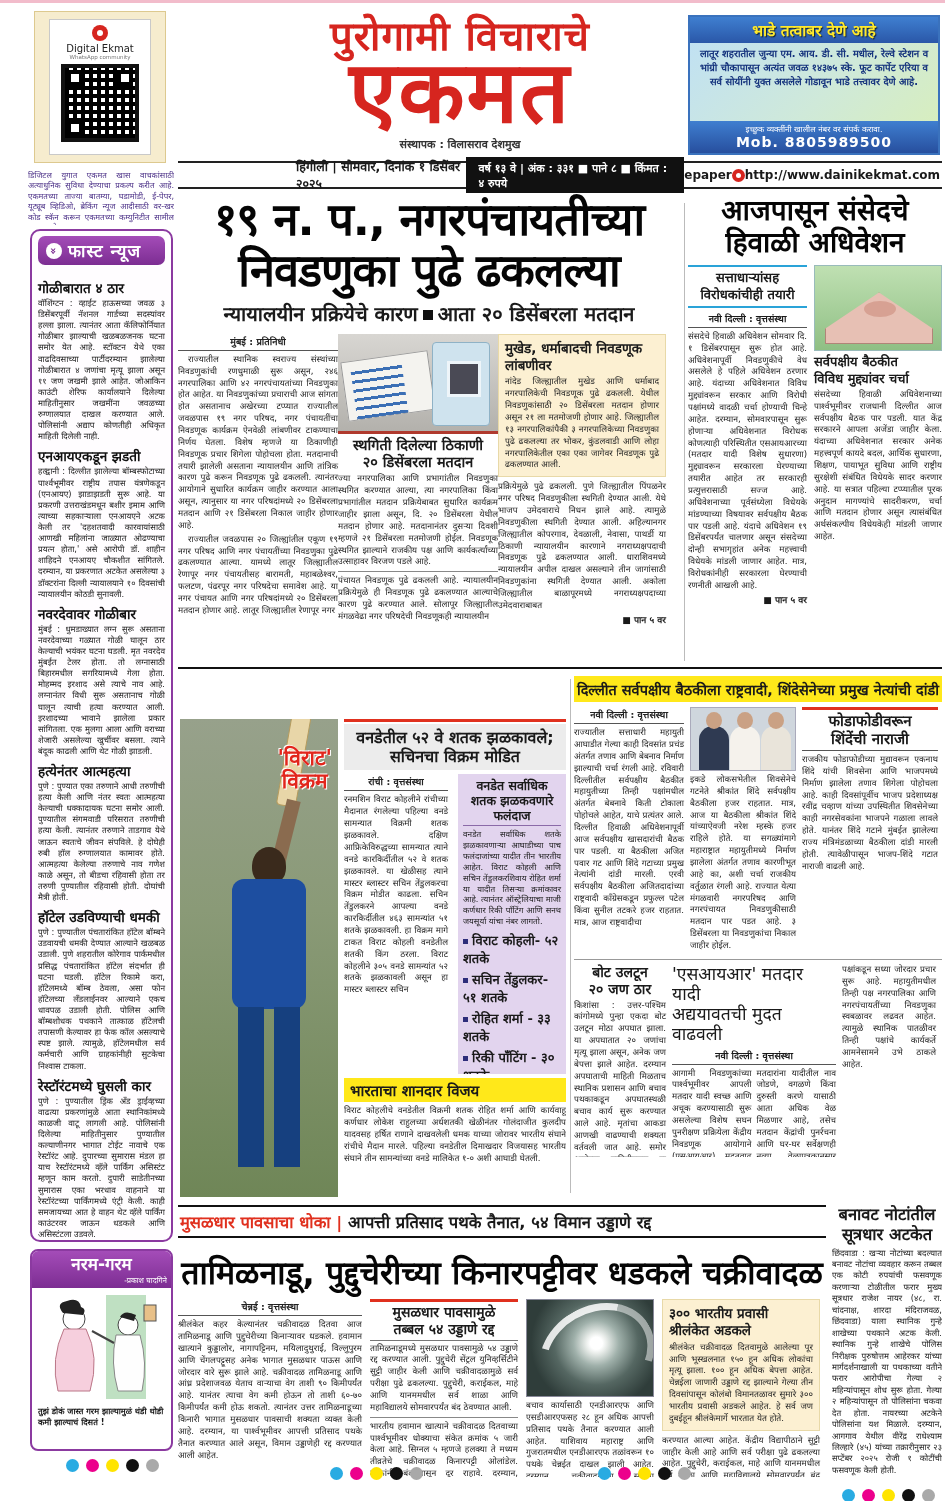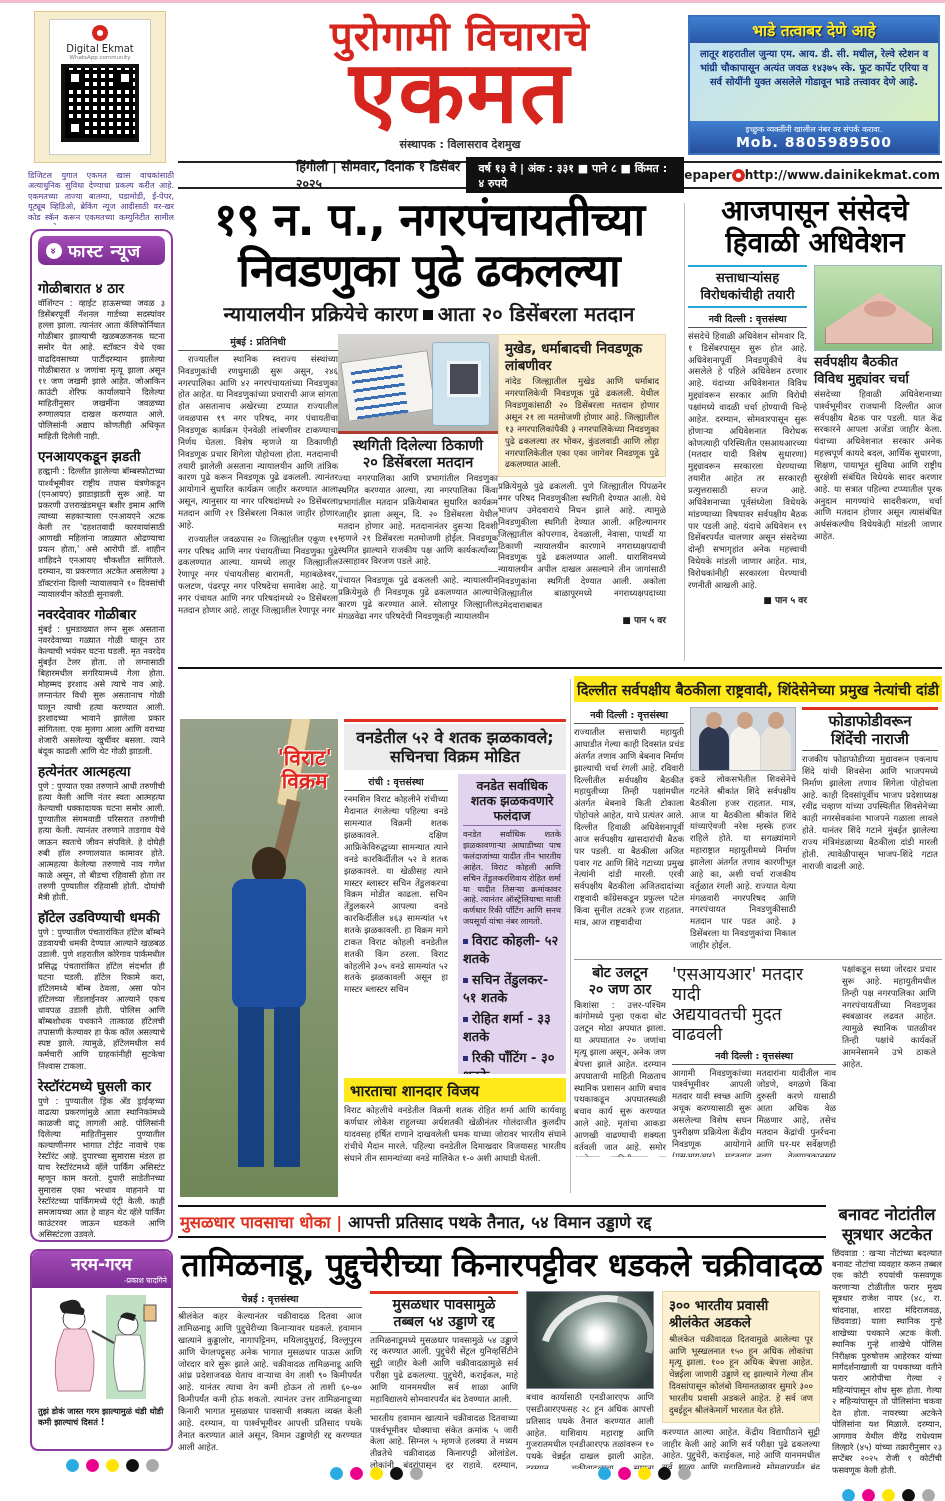--- a/index.html
+++ b/index.html
@@ -131,21 +131,21 @@
 .m-bot{border-top:1px solid #999;margin-top:4px;padding-top:4px;display:flex;gap:6px;height:198px;overflow:hidden}
 .m-d{width:92px}.m-e{width:164px}.m-f{width:94px}
 .m-d .ti{font-size:14px;font-weight:bold;text-align:center;line-height:1.2;margin-bottom:2px}
 .m-e .hd{font-size:17.5px;font-weight:400;text-align:left;line-height:1.15;margin-bottom:3px}
 .m-e-cols{display:flex;gap:5px}
 .m-e-cols>div{width:50%}
 
 .cyc{left:178px;top:1202px;width:648px;height:292px}
 .kicker{border-top:2px solid #111;border-bottom:2px solid #111;padding:3px 2px;font-size:16.5px;font-weight:bold}
 .kick-red{color:#e0301e}
-.cyc h2{font-size:32px;font-weight:800;text-align:center;margin-top:4px;color:#050505}
+.cyc h2{font-size:32px;font-weight:800;text-align:center;margin-top:12px;color:#050505}
 .c-cols{display:flex;gap:8px;margin-top:6px;height:178px;overflow:hidden}
 .c1{width:184px}.c2{width:148px}.c3{width:128px}.c4{width:158px}
 .c2 .ti{font-size:14px;font-weight:bold;text-align:center;line-height:1.2;border-bottom:1px solid #777;padding-bottom:2px;margin-bottom:2px}
 .cyc-img{height:98px;border:1px solid #889;position:relative;overflow:hidden;
   background:radial-gradient(circle at 55% 45%,#ffffff 0 7%,#e8ece9 12%,#9fb0aa 26%,#556762 48%,#2f3d3a 75%)}
 .cyc-img:after{content:"";position:absolute;left:8%;top:6%;width:84%;height:88%;border-radius:50%;
   border:7px solid transparent;border-top-color:rgba(255,255,255,.85);border-right-color:rgba(255,255,255,.5);transform:rotate(-30deg)}
 
 .fake{left:832px;top:1202px;width:110px;height:292px;overflow:hidden}
 .fake .ti{font-size:16.5px;font-weight:800;text-align:center;line-height:1.2;margin-bottom:3px}

